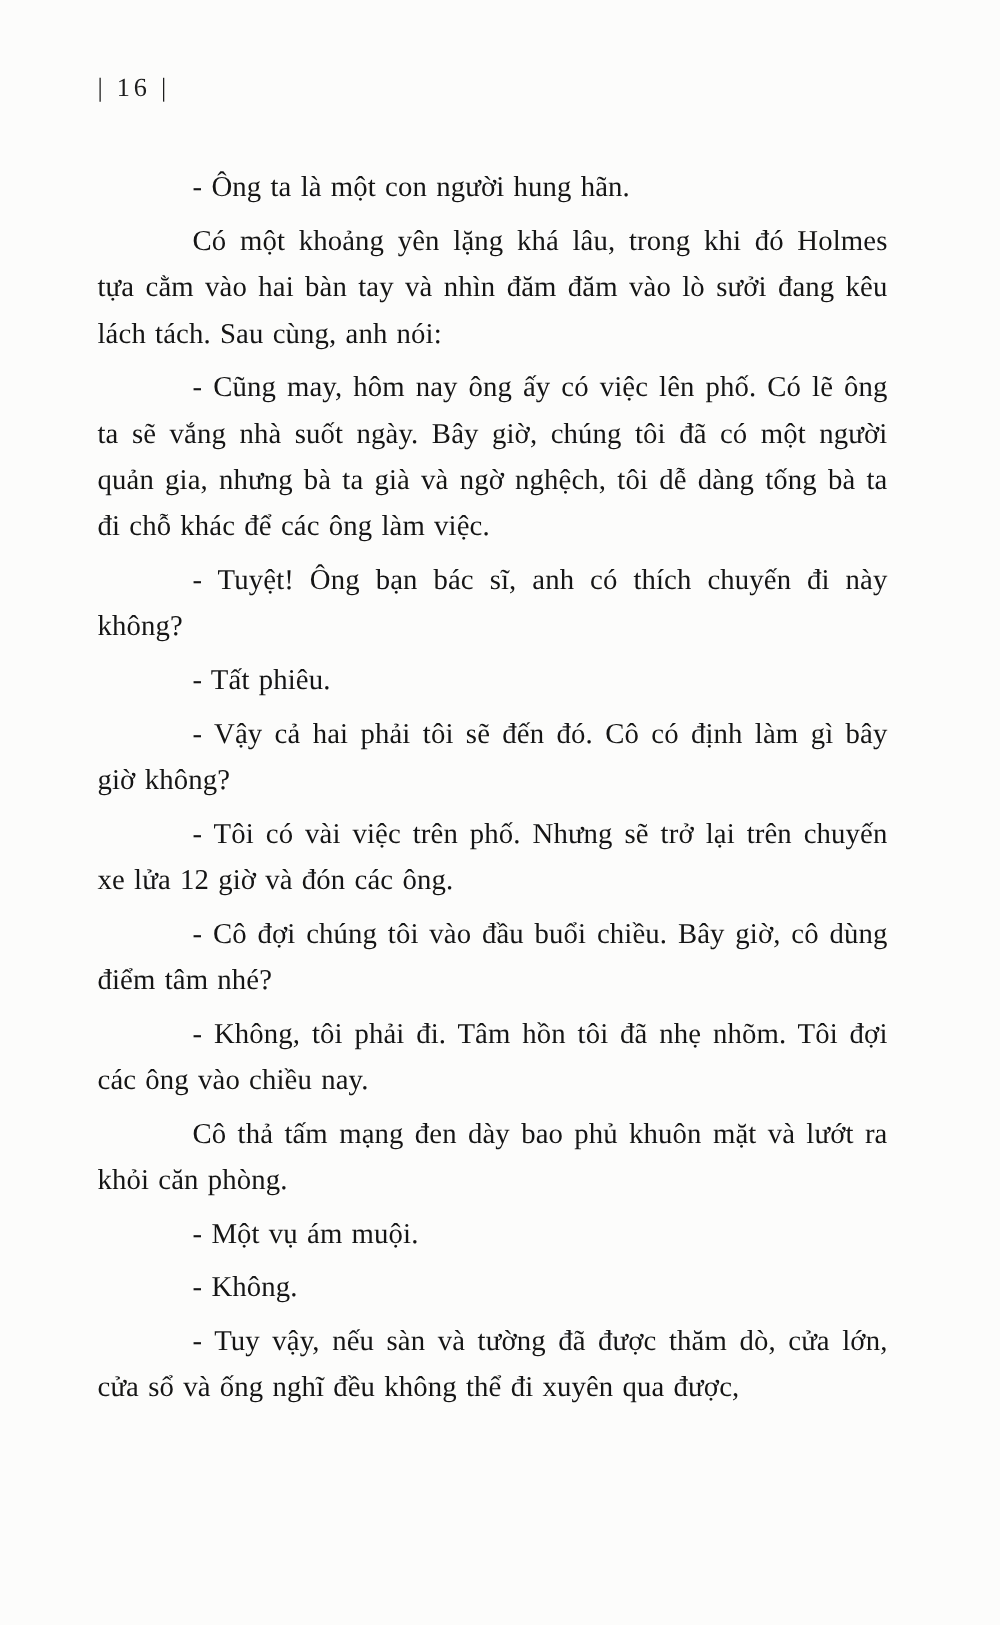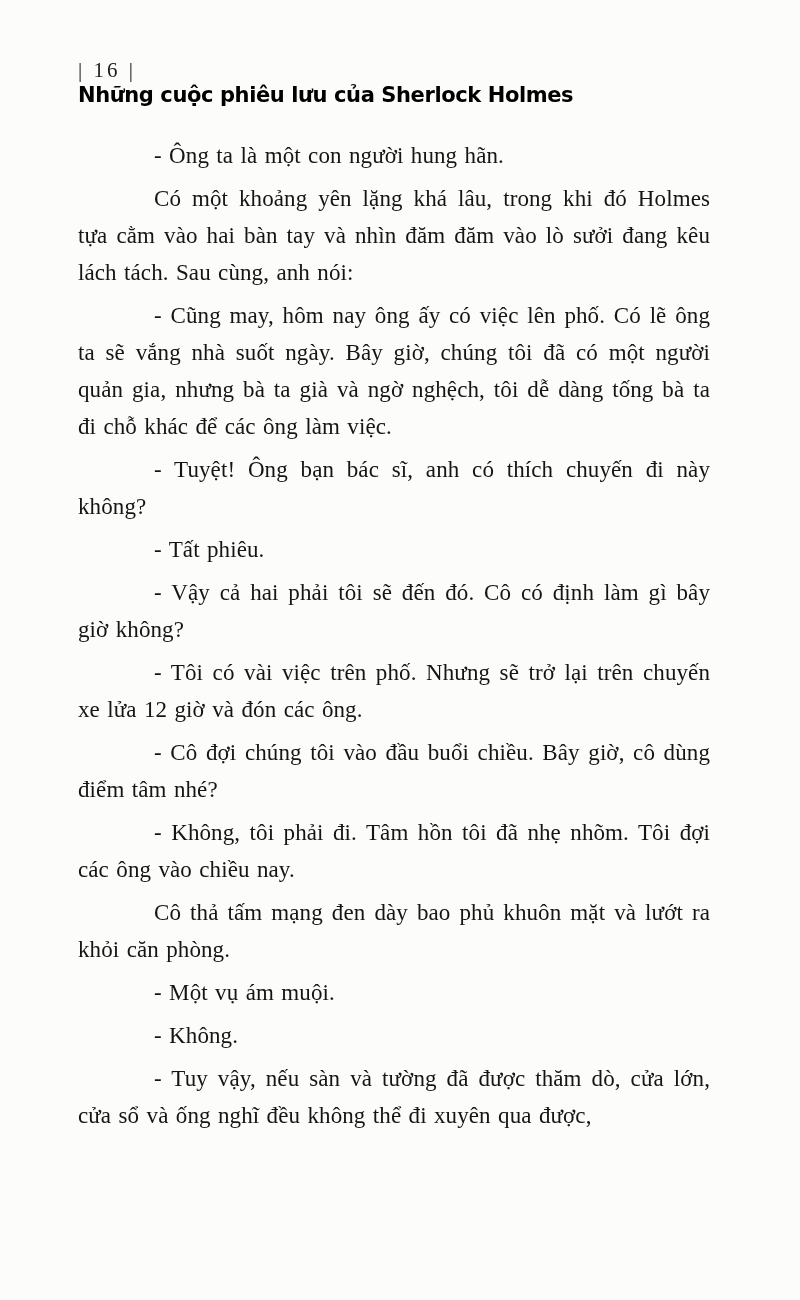--- a/index.html
+++ b/index.html
@@ -19,57 +19,55 @@
     width: 800px;
     height: 1300px;
     padding: 58px 90px 40px 78px;
     overflow: hidden;
     background: #fcfcfb;
   }
   .page-header {
     display: flex;
     justify-content: space-between;
     align-items: baseline;
-    flex-direction: column;
   }
   .page-number {
     font-size: 21px;
     letter-spacing: 3px;
     color: #1d1d1d;
     white-space: nowrap;
   }
   .running-title {
     font-family: "DejaVu Sans", sans-serif;
     font-weight: 700;
     font-size: 21px;
     letter-spacing: -0.4px;
     color: #000;
     white-space: nowrap;
   }
   .page-body {
-    margin-top: 30px;
+    margin-top: 48px;
   }
   .para {
     margin: 0 0 6px 0;
     font-size: 23px;
     line-height: 37px;
     text-align: justify;
     text-indent: 76px;
     letter-spacing: 0.1px;
     word-spacing: 1.5px;
     color: #151515;
   }
 </style>
 </head>
 <body>
 
 <div class="page">
   <header class="page-header">
     <span class="page-number">| 16 |</span>
-    <span class="running-title">Những cuộc phiêu lưu của Sherlock Holmes</span>
   </header>
 
   <main class="page-body">
     <p class="para">- Ông ta là một con người hung hãn.</p>
     <p class="para">Có một khoảng yên lặng khá lâu, trong khi đó Holmes tựa cằm vào hai bàn tay và nhìn đăm đăm vào lò sưởi đang kêu lách tách. Sau cùng, anh nói:</p>
     <p class="para">- Cũng may, hôm nay ông ấy có việc lên phố. Có lẽ ông ta sẽ vắng nhà suốt ngày. Bây giờ, chúng tôi đã có một người quản gia, nhưng bà ta già và ngờ nghệch, tôi dễ dàng tống bà ta đi chỗ khác để các ông làm việc.</p>
     <p class="para">- Tuyệt! Ông bạn bác sĩ, anh có thích chuyến đi này không?</p>
     <p class="para">- Tất phiêu.</p>
     <p class="para">- Vậy cả hai phải tôi sẽ đến đó. Cô có định làm gì bây giờ không?</p>
     <p class="para">- Tôi có vài việc trên phố. Nhưng sẽ trở lại trên chuyến xe lửa 12 giờ và đón các ông.</p>

